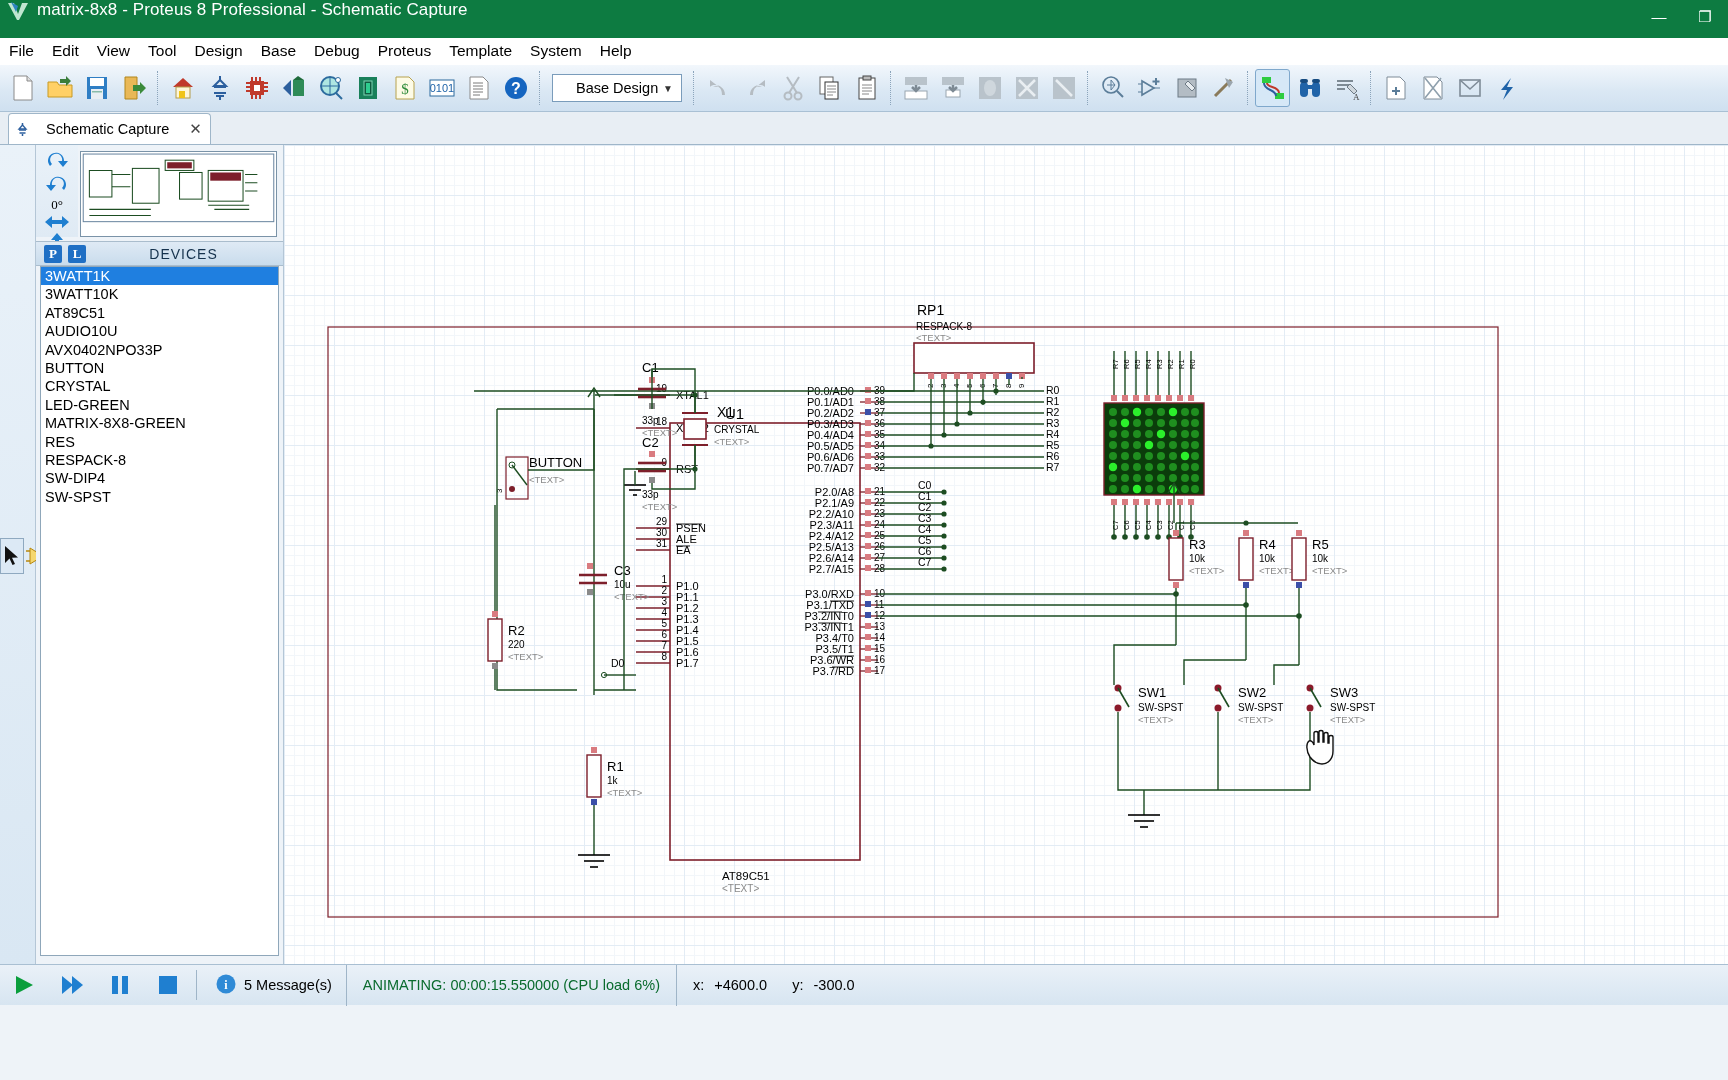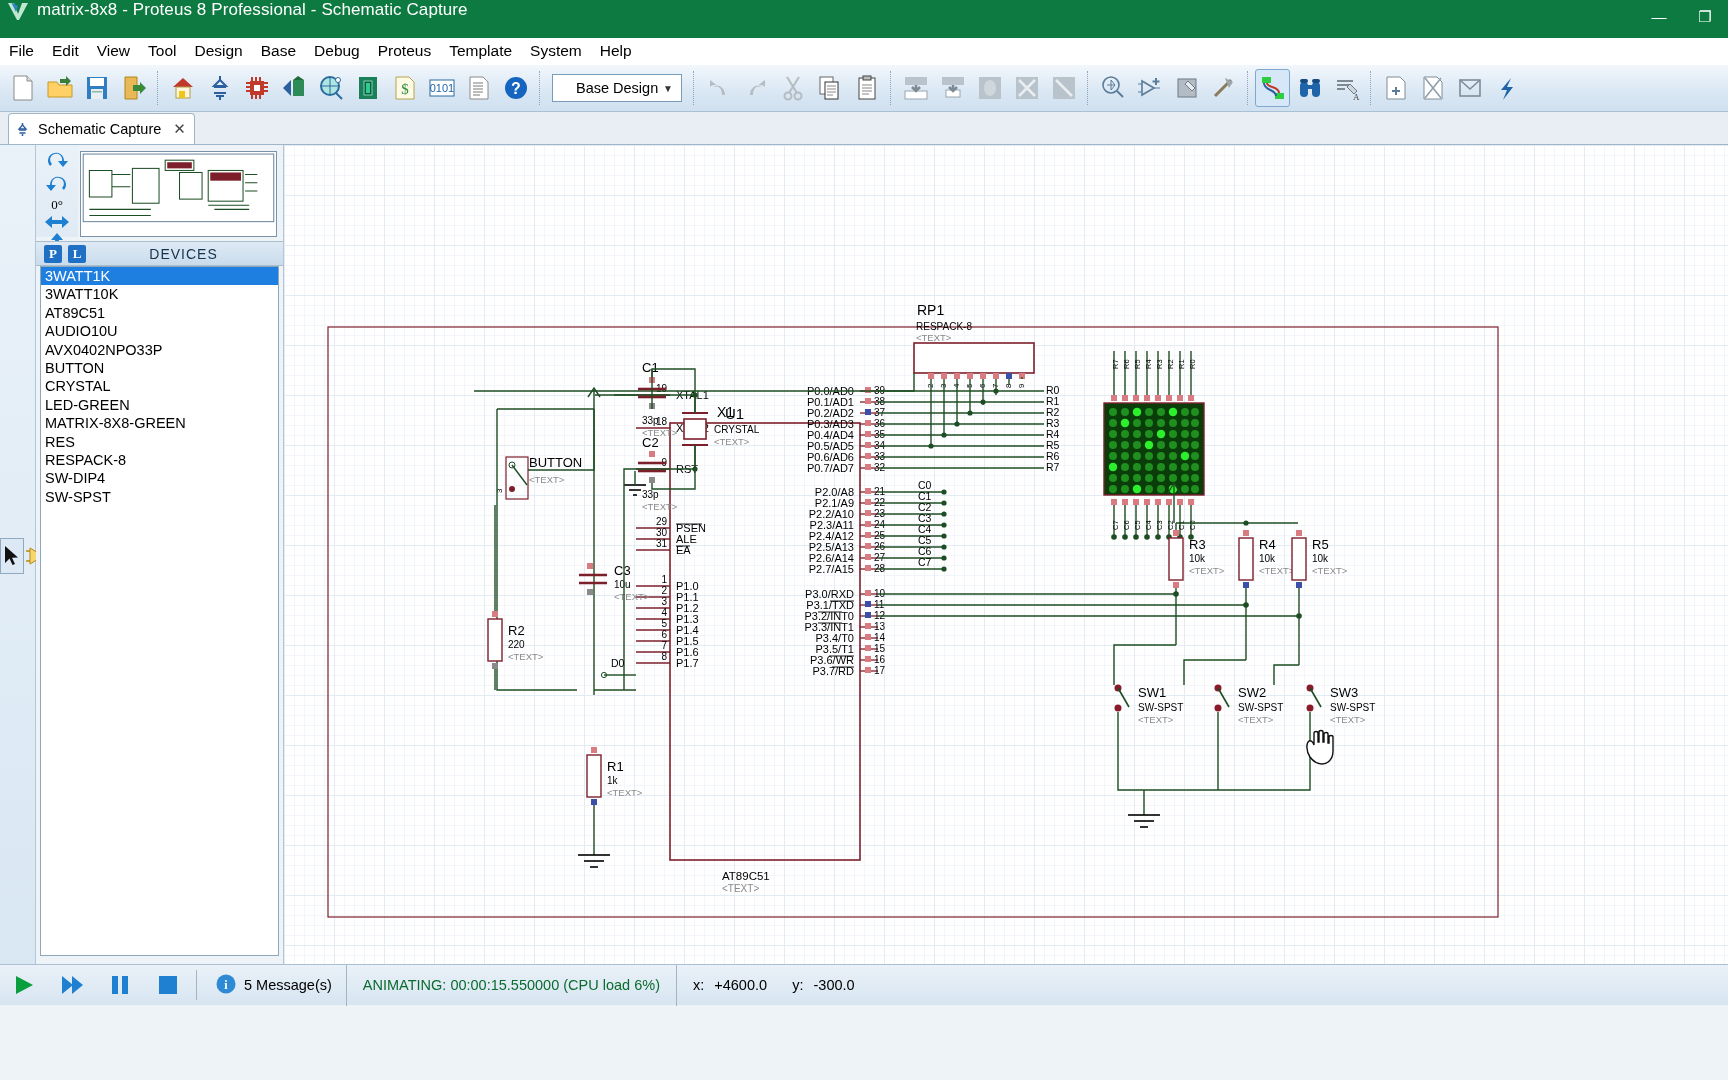--- a/index.html
+++ b/index.html
@@ -53,21 +53,21 @@
   .combo .arr { position:absolute; right:8px; font-size:10px; color:#333; }
 
   
   #tabstrip {
     height:33px; background:#e8eef4; display:flex; align-items:flex-end;
     padding-left:8px; border-bottom:1px solid #9fb6c9;
   }
   .tab {
     height:31px; background:#fff; border:1px solid #9fb6c9; border-bottom:none;
     border-radius:4px 4px 0 0; display:flex; align-items:center;
-    padding:0 8px 0 6px; font-size:14.5px; gap:8px; color:#000;
+    padding:0 8px 0 6px; font-size:14.5px; gap:16px; color:#000;
   }
   .tab .ticon { width:15px; height:15px; }
   .tab .tclose { font-size:15px; color:#444; margin-left:4px; }
 
   
   #body { display:flex; height:819px; }
 
   
   #lefttools {
     width:36px; background:linear-gradient(#eaf2f9,#d9e7f3);

